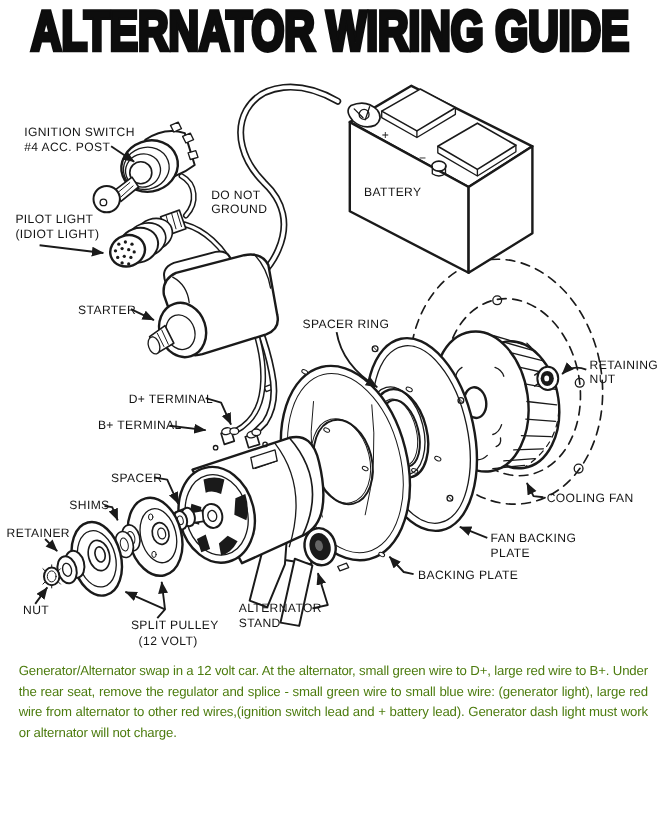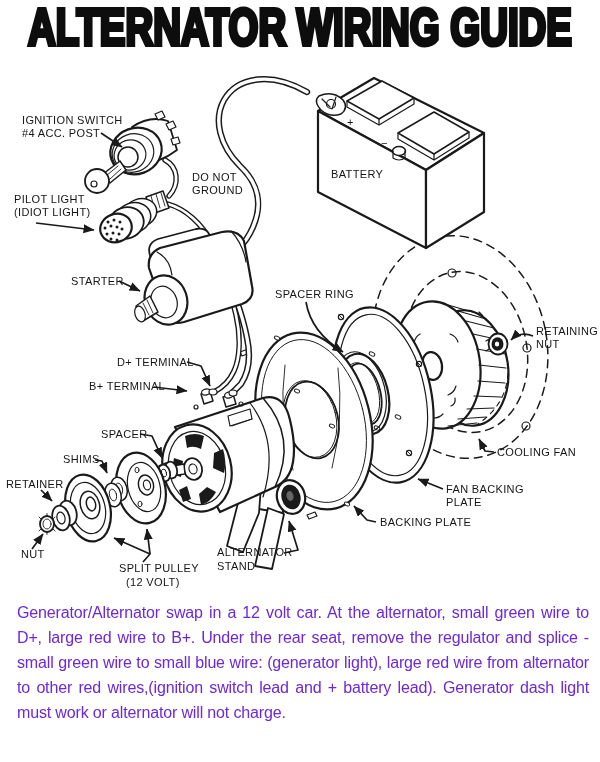--- a/index.html
+++ b/index.html
@@ -18,21 +18,21 @@
   .cableO{stroke:#1a1a1a;stroke-width:6.4;fill:none;stroke-linecap:round;}
   .cableI{stroke:#ffffff;stroke-width:3.4;fill:none;stroke-linecap:round;}
   .cableO2{stroke:#1a1a1a;stroke-width:5.4;fill:none;stroke-linecap:round;}
   .cableI2{stroke:#ffffff;stroke-width:2.7;fill:none;stroke-linecap:round;}
   .lead{stroke:#1a1a1a;stroke-width:1.7;fill:none;stroke-linejoin:round;}
   .lbl{font:11px "Liberation Sans", sans-serif;fill:#151515;letter-spacing:.35px;}
   .title-text{font-family:"Liberation Sans", sans-serif;font-weight:bold;
     fill:#0d0d0d;stroke:#0d0d0d;stroke-width:4;paint-order:stroke fill;}
   #notes{
     position:absolute;left:17px;top:601px;width:572px;
-    font-size:16px;line-height:1.56;letter-spacing:-0.15px;color:#6d28d9;
+    font-size:12px;line-height:1.56;letter-spacing:-0.15px;color:#4d7c0f;
     text-align:justify;
   }
 </style>
 </head>
 <body>
 
 <svg width="600" height="762" viewBox="0 0 600 762">
   <defs>
     <marker id="ah" markerUnits="userSpaceOnUse" markerWidth="12" markerHeight="10" refX="10.5" refY="4.5" orient="auto">
       <path d="M0,0 L11,4.5 L0,9 z" fill="#1a1a1a"></path>

